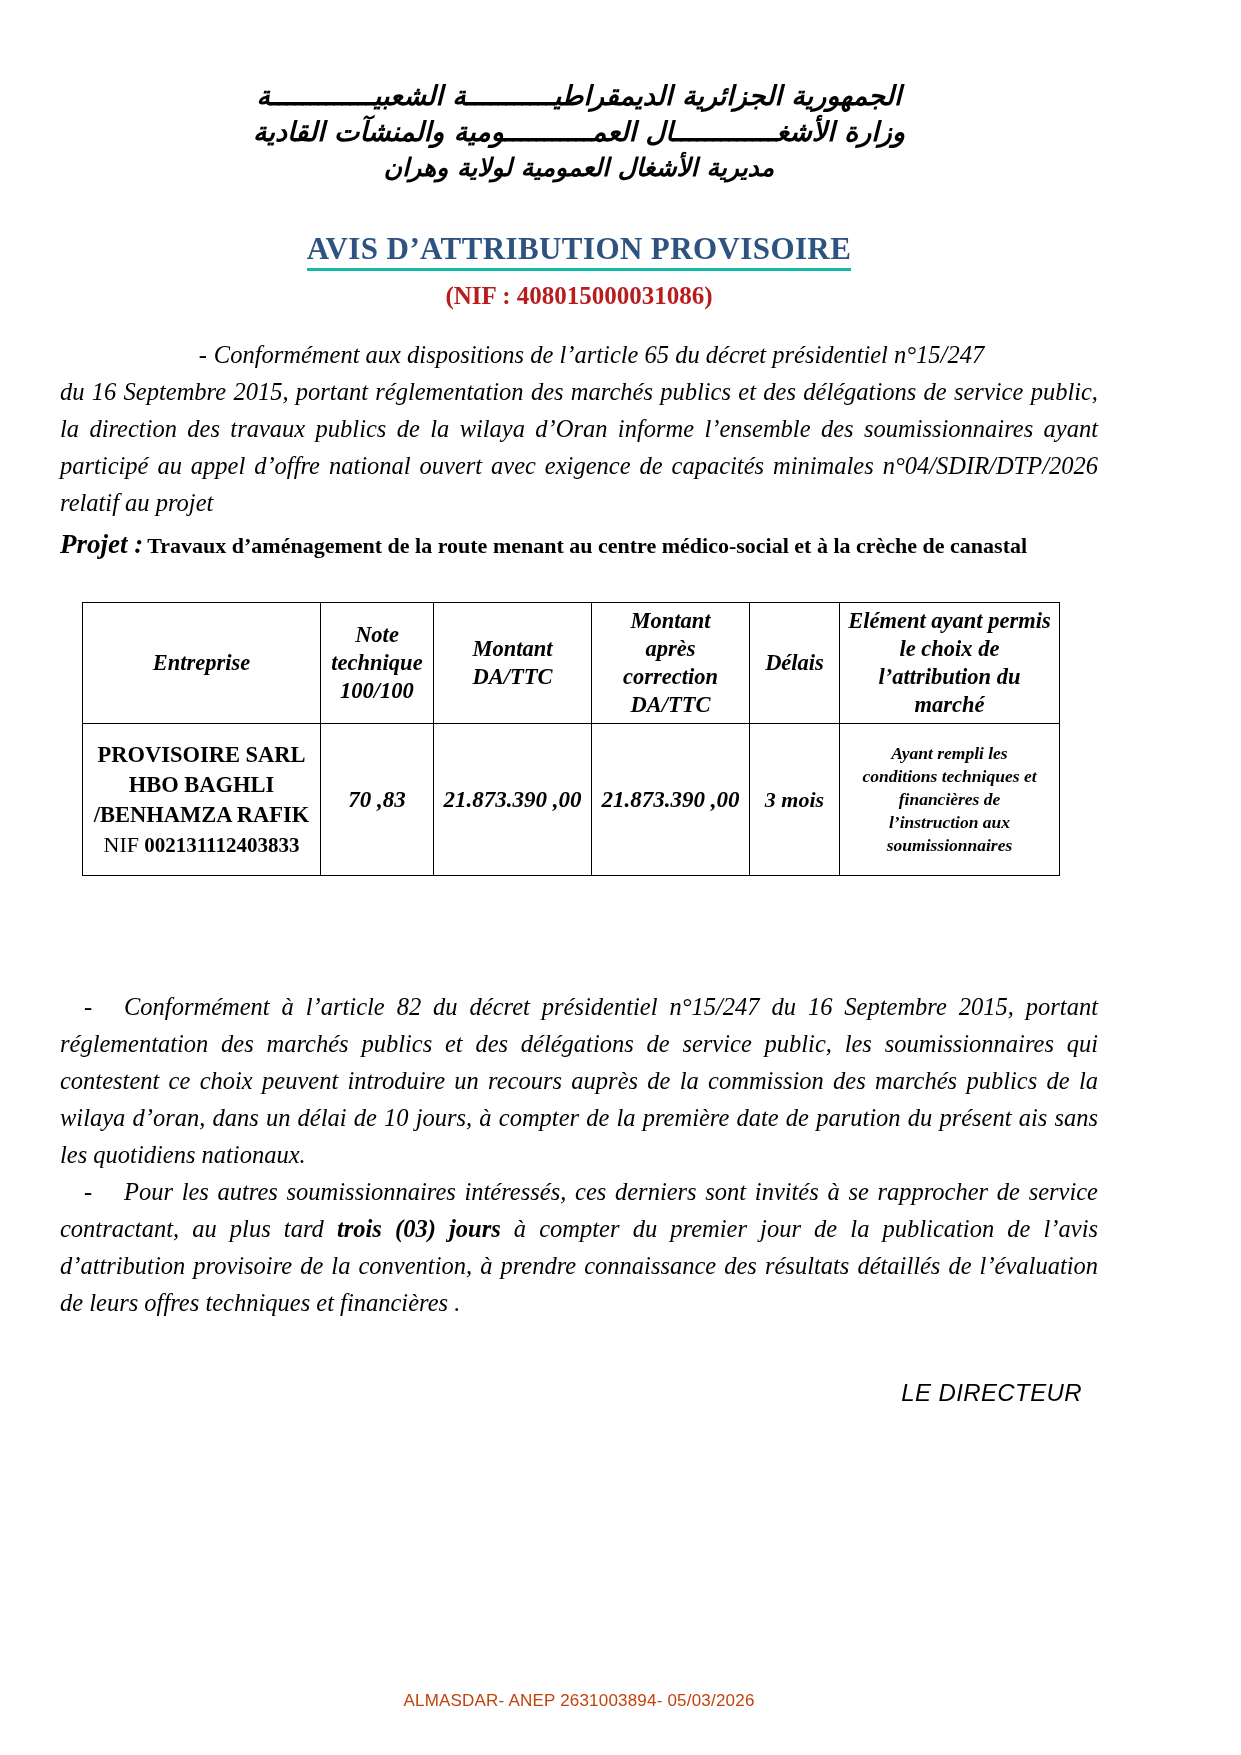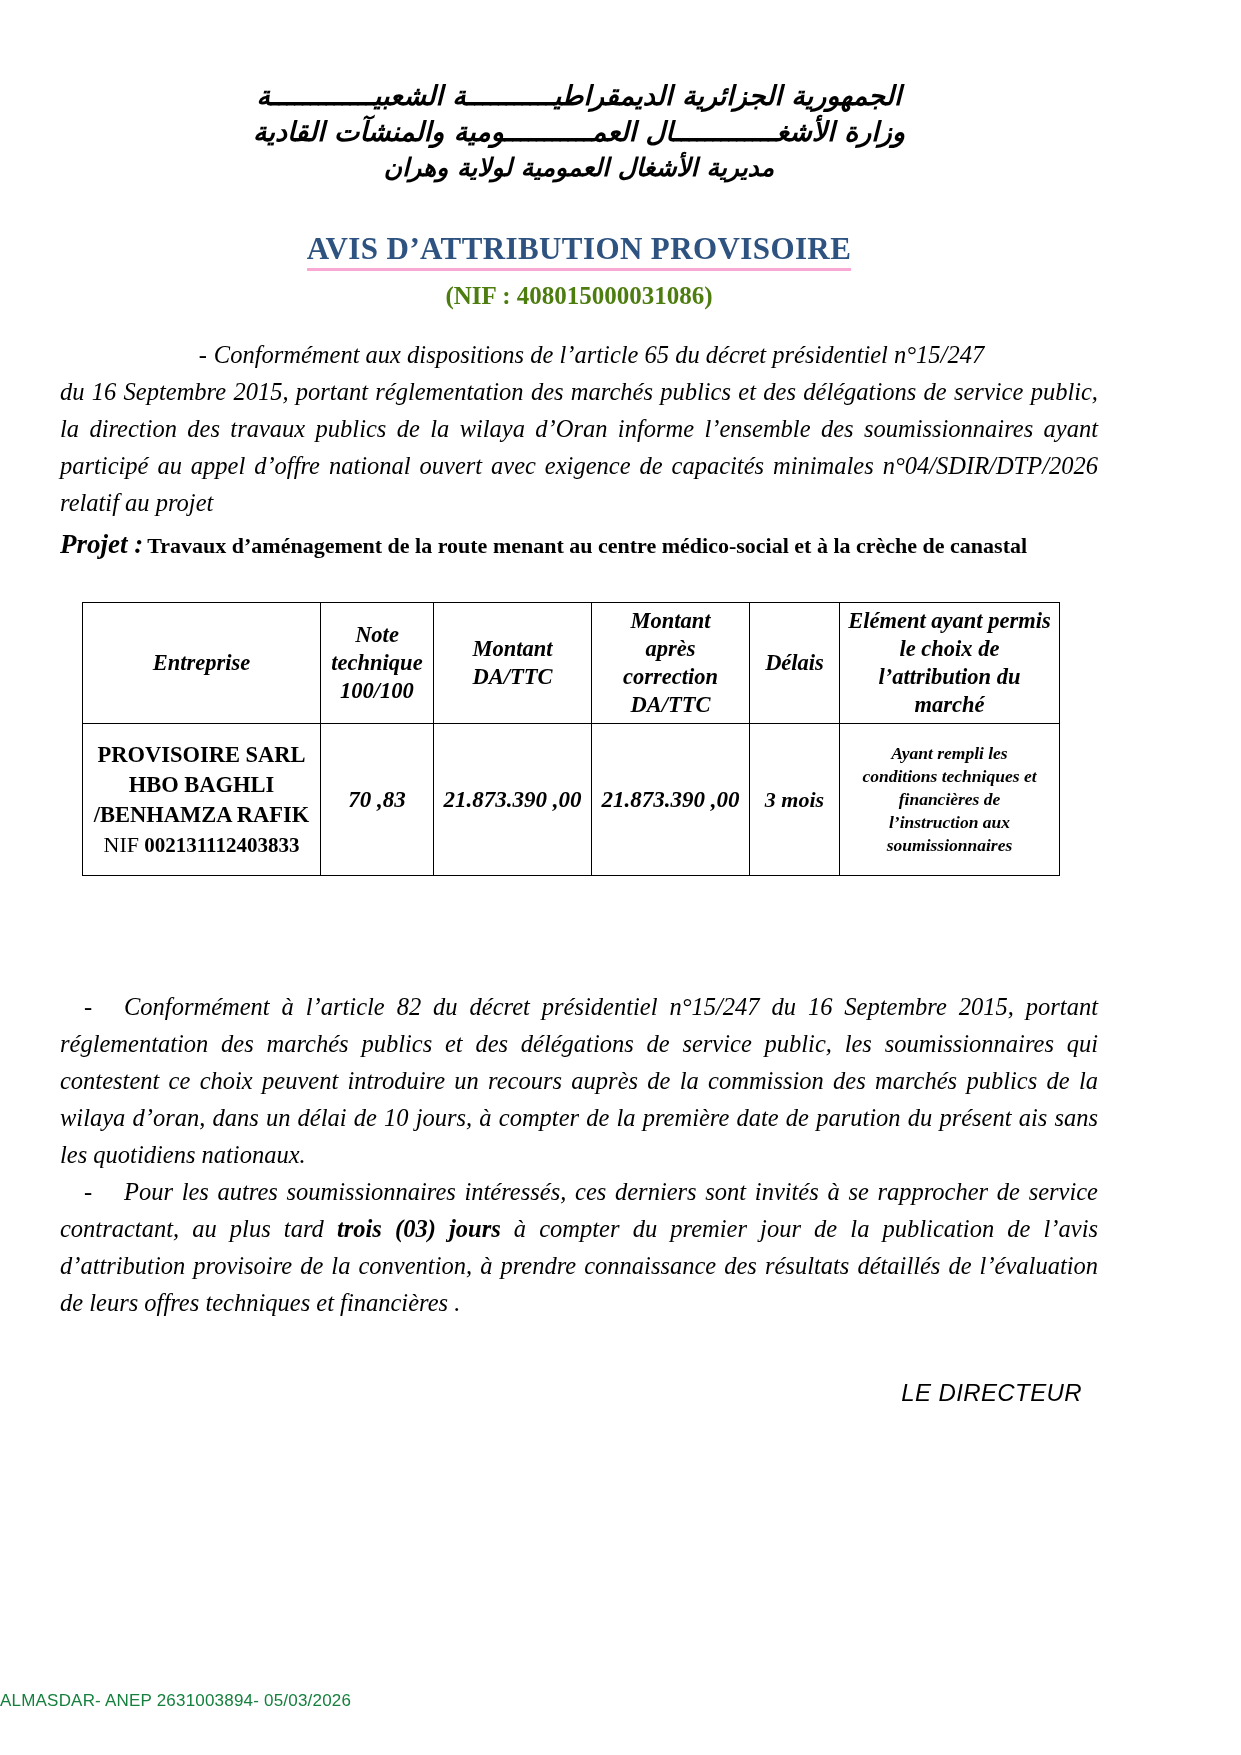--- a/index.html
+++ b/index.html
@@ -47,31 +47,31 @@
     text-align: center;
     margin-top: 46px;
   }
   .doc-title {
     display: inline-block;
     font-family: "Liberation Serif", serif;
     font-weight: bold;
     font-size: 31px;
     letter-spacing: 0.4px;
     color: #2f5380;
-    border-bottom: 3px solid #f9a8d4;
+    border-bottom: 3px solid #14b8a6;
     padding-bottom: 2px;
     line-height: 34px;
   }
   .nif-line {
     text-align: center;
     font-family: "Liberation Serif", serif;
     font-weight: bold;
     font-size: 25px;
     margin-top: 11px;
-    color: #4d7c0f;
+    color: #b91c1c;
   }
 
   
   .body-block {
     margin-top: 26px;
     font-style: italic;
     font-size: 24.5px;
     line-height: 37px;
     text-align: justify;
   }
@@ -208,24 +208,24 @@
     font-size: 24px;
     letter-spacing: 0.4px;
   }
 
   
   .footer {
     position: absolute;
     left: 0;
     right: 0;
     bottom: 44px;
-    text-align: left;
+    text-align: center;
     font-family: "Liberation Sans", sans-serif;
     font-size: 17px;
-    color: #15803d;
+    color: #c2410c;
     letter-spacing: 0.2px;
   }
 </style>
 </head>
 <body>
 
 <div class="page">
 
   <div class="ar-header">
     <div class="ar-line l1">الجمهورية الجزائرية الديمقراطيـــــــــــة الشعبيـــــــــــــة</div>

